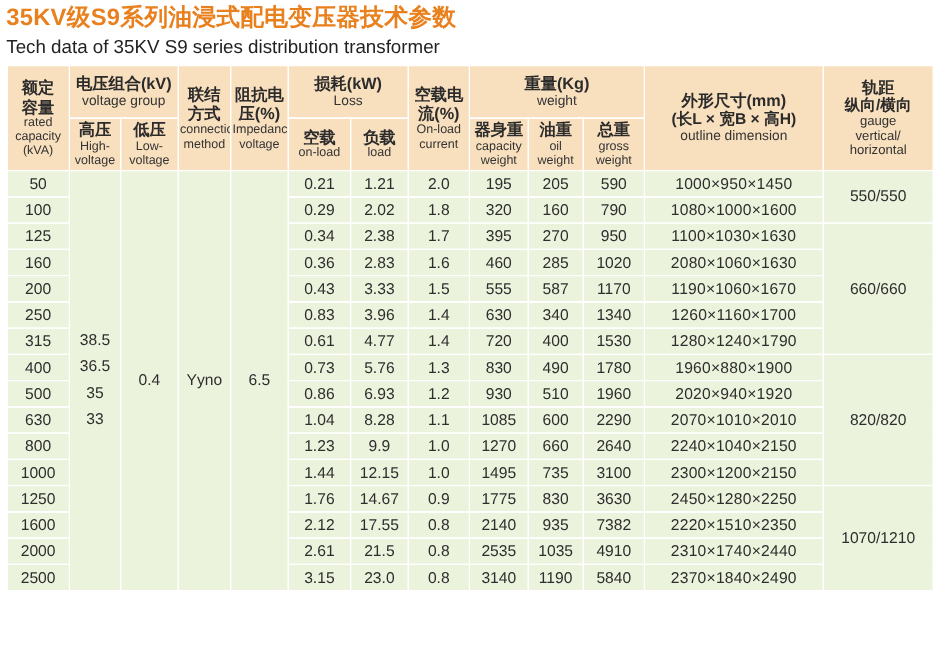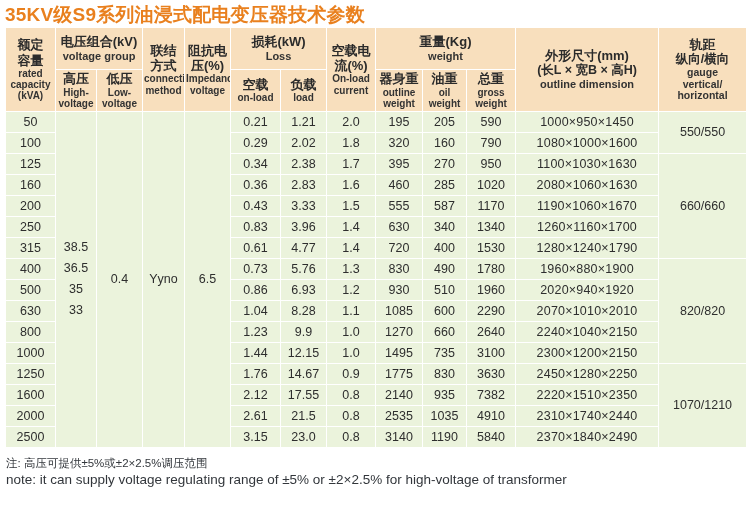--- a/index.html
+++ b/index.html
@@ -22,37 +22,38 @@
     padding:0 1px; overflow:hidden;
   }
   table.spec th { background:#f8dfbd; font-weight:normal; }
   table.spec td { background:#ebf3dc; font-size:12.5px; color:#2e2e2e; height:21px; }
 
   tr.h1 { height:42px; }
   tr.h2 { height:42px; }
 
   .zh { display:block; font-size:13px; font-weight:bold; color:#2b2b2b; line-height:1.18; }
   .zh2 { display:block; font-size:12.5px; font-weight:bold; color:#2b2b2b; line-height:1.2; }
-  .en { display:block; font-size:10px; color:#333; line-height:1.12; font-weight:bold;text-align:center; }
+  .en { display:block; font-size:10px; color:#333; line-height:1.12; font-weight:normal;text-align:center; }
   .w2 { width:2.05em; margin:0 auto; }
 
   td.dim-cell { letter-spacing:0.2px; font-size:12.3px; }
   td.merged-cell div { line-height:21px; }
   td.gauge-col { font-size:12.5px; }
 
   .notes { margin-top:8px; padding-left:1px; color:#32363b; }
   .note-zh { font-size:11.5px; line-height:1.35; }
   .note-en { font-size:13.5px; line-height:1.35; }
 </style>
 </head>
 <body>
 
 <div class="page">
 
   <div class="title">35KV级S9系列油浸式配电变压器技术参数</div>
+  <div class="subtitle">Tech data of 35KV S9 series distribution transformer</div>
 
   <table class="spec">
     <colgroup>
       <col style="width:50px">
         <col style="width:41px">
         <col style="width:46px">
         <col style="width:42px">
       <col style="width:46px">
         <col style="width:50px">
         <col style="width:46px">
@@ -119,21 +120,21 @@
         <th>
           <span class="zh">空载</span>
           <span class="en">on-load</span>
         </th>
         <th>
           <span class="zh">负载</span>
           <span class="en">load</span>
         </th>
         <th>
           <span class="zh">器身重</span>
-          <span class="en">outline weight</span>
+          <span class="en">capacity weight</span>
         </th>
         <th>
           <span class="zh">油重</span>
           <span class="en">oil weight</span>
         </th>
         <th>
           <span class="zh">总重</span>
           <span class="en">gross weight</span>
         </th>
       </tr>
@@ -308,18 +309,14 @@
           <td>23.0</td>
           <td>0.8</td>
           <td>3140</td>
           <td>1190</td>
           <td>5840</td>
           <td class="dim-cell">2370×1840×2490</td>
         </tr>
       </tbody>
   </table>
 
-  <div class="notes">
-    <div class="note-zh">注: 高压可提供±5%或±2×2.5%调压范围</div>
-    <div class="note-en">note: it can supply voltage regulating range of ±5% or ±2×2.5% for high-voltage of transformer</div>
-  </div>
 
 </div>
 
 </body></html>

